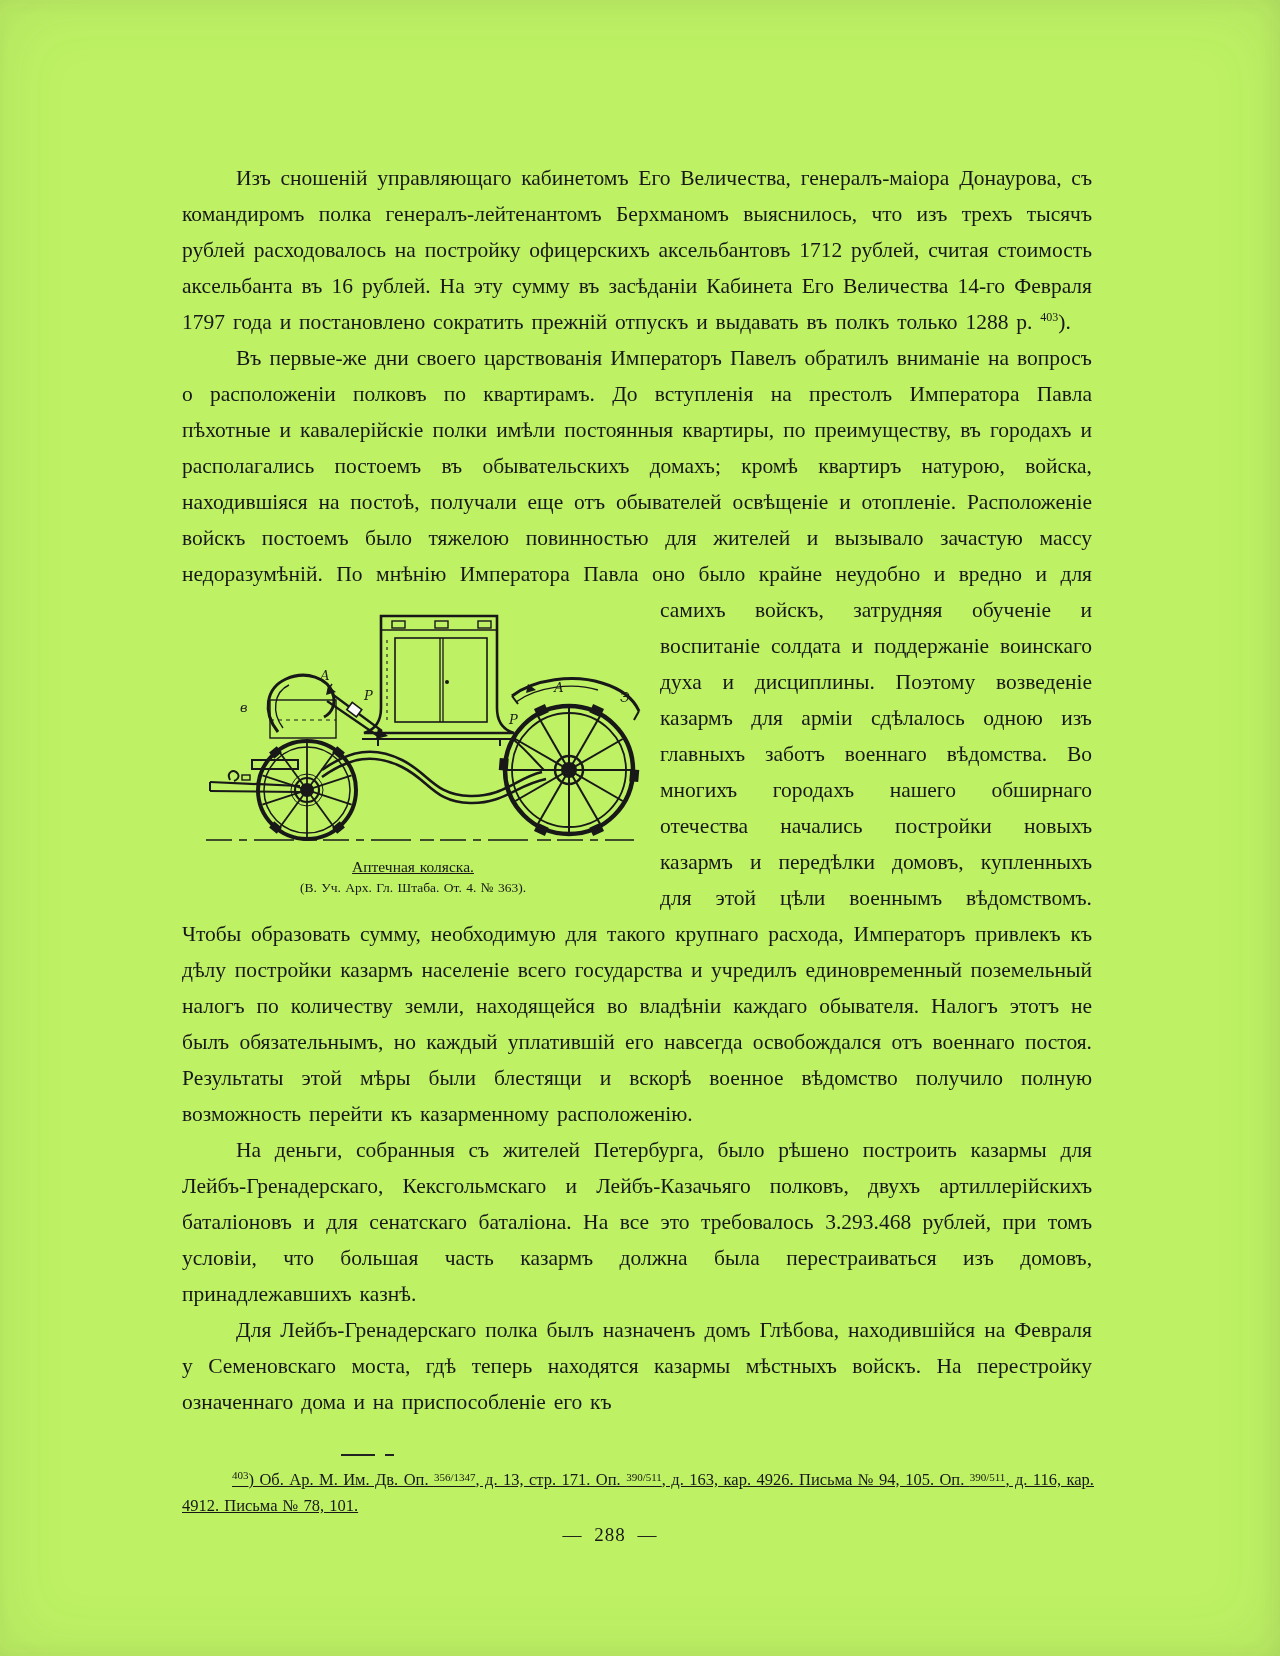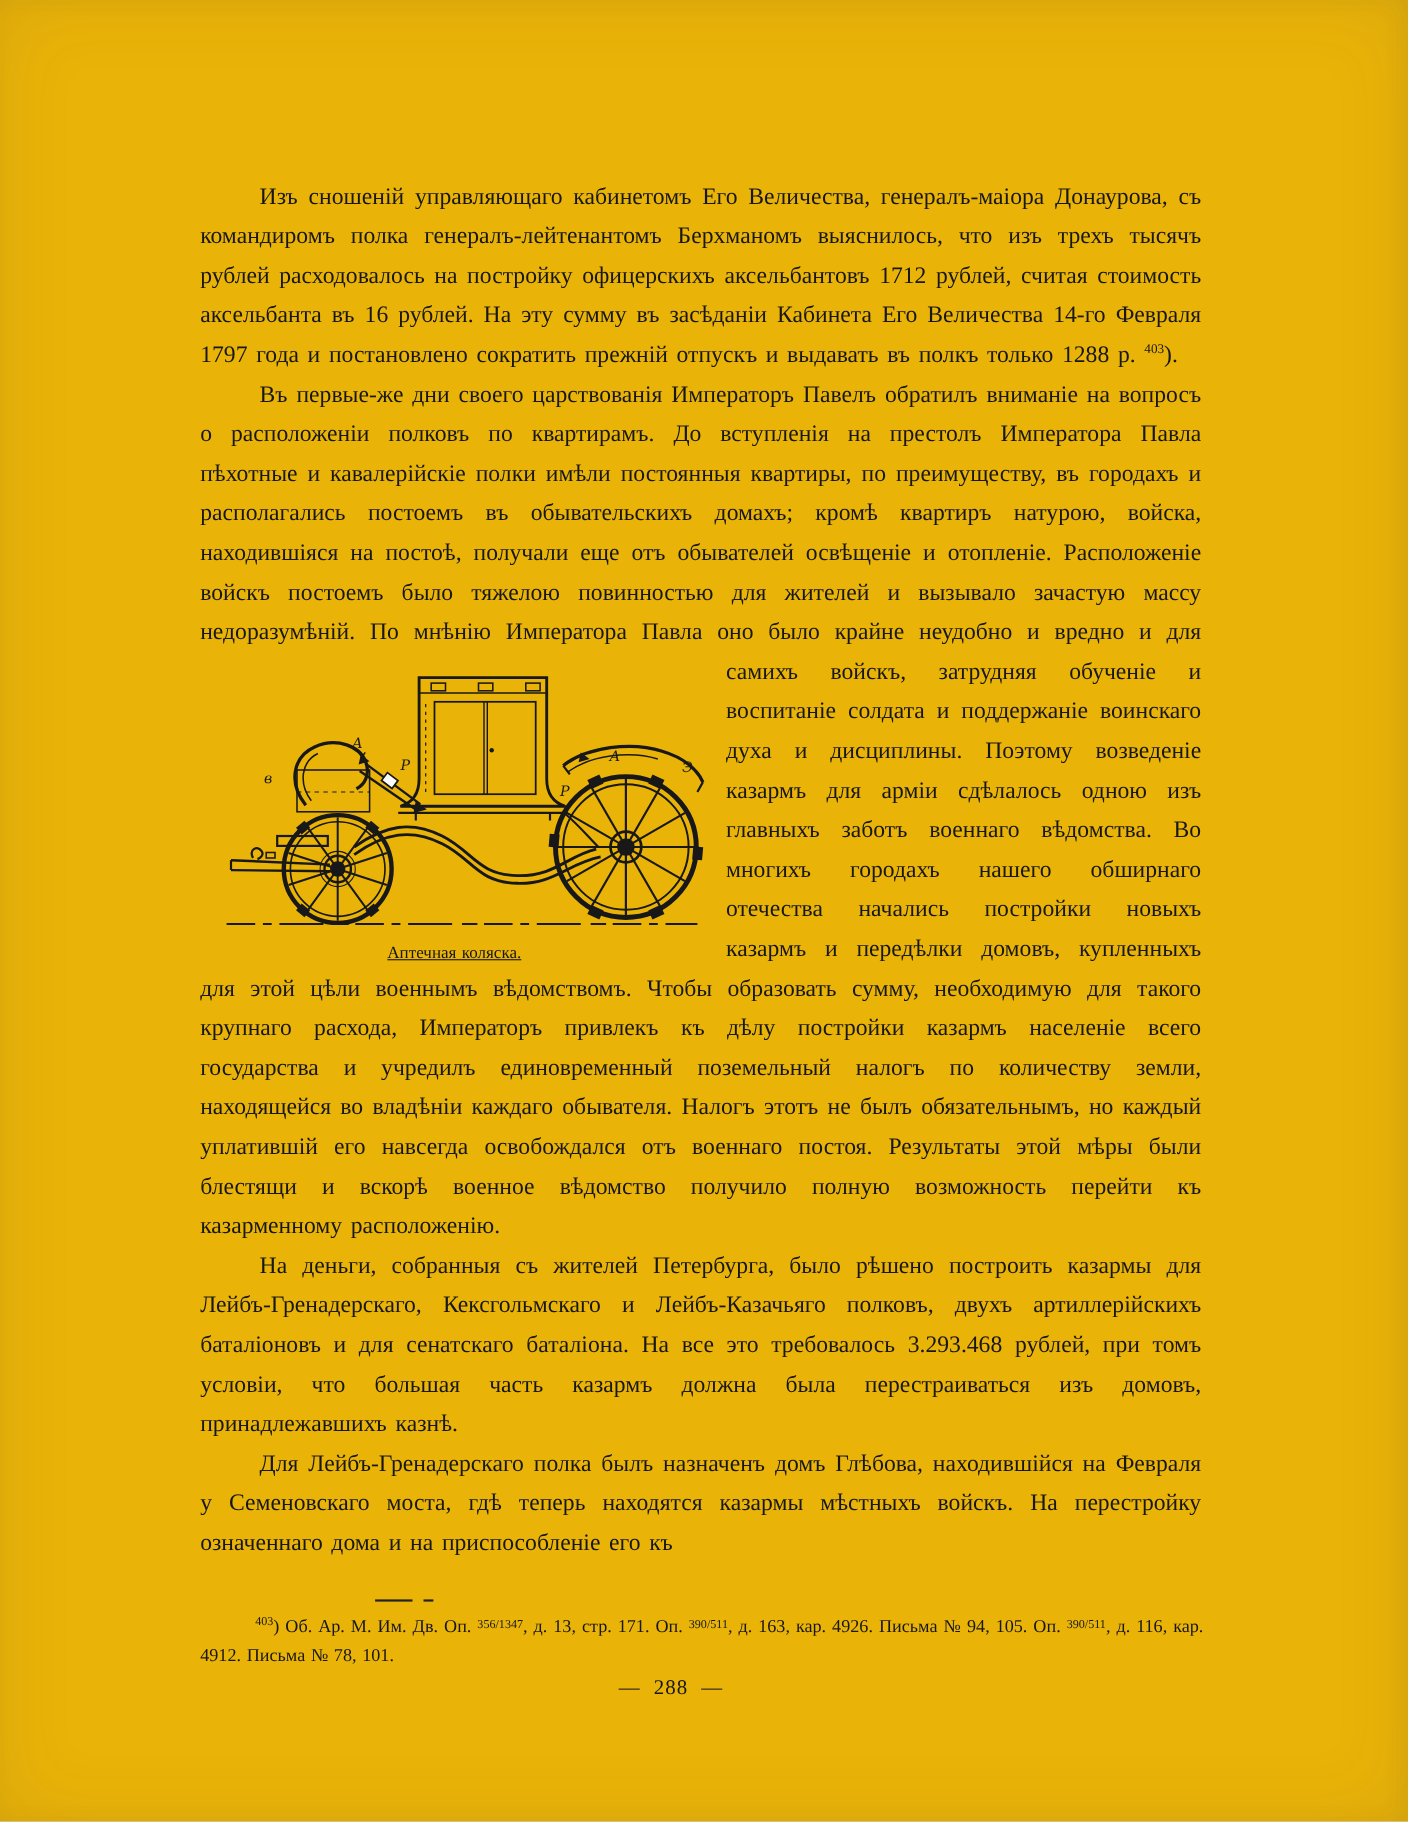--- a/index.html
+++ b/index.html
@@ -1,20 +1,20 @@
 <!DOCTYPE html>
 <html><head>
 <meta charset="utf-8">
 <style>
   html,body{margin:0;padding:0;background:#d9d9d6;}
   .page{
     position:relative;
     width:1280px;height:1656px;
     margin:0 auto;
-    background:#eab308;
+    background:#bef264;
     color:#171717;
     font-family:"Liberation Serif","DejaVu Serif",serif;
     box-shadow:inset 0 0 70px rgba(70,70,65,0.10), inset -6px 0 18px rgba(70,70,65,0.07);
     overflow:hidden;
   }
   .text-block{
     position:absolute;left:182px;top:160px;width:910px;
     font-size:21.5px;line-height:36px;
     text-align:justify;word-spacing:2.5px;
   }
@@ -25,21 +25,21 @@
     text-indent:0;
   }
   .fig svg{display:block;}
   .cap1{display:block;text-align:center;font-size:15.5px;line-height:22px;margin-top:4px;word-spacing:1px;text-decoration:underline;}
   .cap2{display:block;text-align:center;font-size:13.5px;line-height:19px;word-spacing:1px;}
   .fn-sep{position:absolute;left:341px;top:1454px;height:3px;}
   .fn-sep .l1{display:inline-block;width:34px;border-top:2px solid #222;vertical-align:top;}
   .fn-sep .l2{display:inline-block;width:9px;border-top:2px solid #222;margin-left:10px;vertical-align:top;}
   .footnote{
     position:absolute;left:182px;top:1464px;width:912px;
-    font-size:16.5px;line-height:26px;text-align:justify;word-spacing:1px;
+    font-size:16.5px;line-height:26px;text-align:justify;word-spacing:1px;text-decoration:underline;
   }
   .footnote p{margin:0;text-indent:50px;}
   .footnote sup{font-size:11px;line-height:0;}
   .frac{font-size:11px;vertical-align:4px;}
   .page-number{
     position:absolute;left:0;top:1524px;width:1220px;
     text-align:center;font-size:19px;letter-spacing:1px;word-spacing:6px;
   }
   .svg-label{font-family:"DejaVu Serif",serif;font-style:italic;font-size:13px;fill:#1a1a1a;}
 </style>
@@ -159,20 +159,21 @@
         <g stroke="none">
           <text class="svg-label" x="58" y="112">в</text>
           <text class="svg-label" x="138" y="80">А</text>
           <text class="svg-label" x="182" y="100">Р</text>
           <text class="svg-label" x="327" y="124">Р</text>
           <text class="svg-label" x="372" y="92">А</text>
           <text class="svg-label" x="438" y="102">Э</text>
         </g>
       </svg>
           <span class="cap1">Аптечная коляска.</span>
+          <span class="cap2">(В. Уч. Арх. Гл. Штаба. От. 4. № 363).</span>
         </span><span>для самихъ войскъ, затрудняя обученіе и воспитаніе солдата и поддержаніе воинскаго духа и дисциплины. Поэтому возведеніе казармъ для арміи сдѣлалось одною изъ главныхъ заботъ военнаго вѣдомства. Во многихъ городахъ нашего обширнаго отечества начались постройки новыхъ казармъ и передѣлки домовъ, купленныхъ для этой цѣли военнымъ вѣдомствомъ. Чтобы образовать сумму, необходимую для такого крупнаго расхода, Императоръ привлекъ къ дѣлу постройки казармъ населеніе всего государства и учредилъ единовременный поземельный налогъ по количеству земли, находящейся во владѣніи каждаго обывателя. Налогъ этотъ не былъ обязательнымъ, но каждый уплатившій его навсегда освобождался отъ военнаго постоя. Результаты этой мѣры были блестящи и вскорѣ военное вѣдомство получило полную возможность перейти къ казарменному расположенію.</span></p>
 
     <p>На деньги, собранныя съ жителей Петербурга, было рѣшено построить казармы для Лейбъ-Гренадерскаго, Кексгольмскаго и Лейбъ-Казачьяго полковъ, двухъ артиллерійскихъ баталіоновъ и для сенатскаго баталіона. На все это требовалось 3.293.468 рублей, при томъ условіи, что большая часть казармъ должна была перестраиваться изъ домовъ, принадлежавшихъ казнѣ.</p>
 
     <p>Для Лейбъ-Гренадерскаго полка былъ назначенъ домъ Глѣбова, находившійся на Февраля у Семеновскаго моста, гдѣ теперь находятся казармы мѣстныхъ войскъ. На перестройку означеннаго дома и на приспособленіе его къ</p>
 
   </div>
 
   <div class="fn-sep"><span class="l1"></span><span class="l2"></span></div>
 

